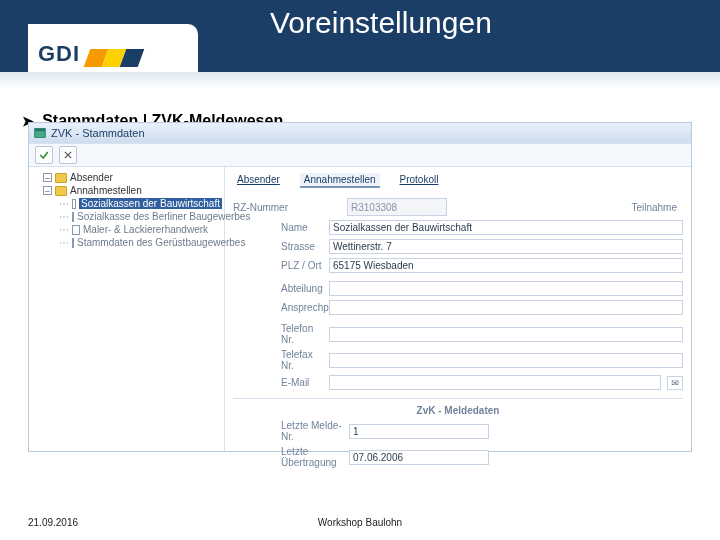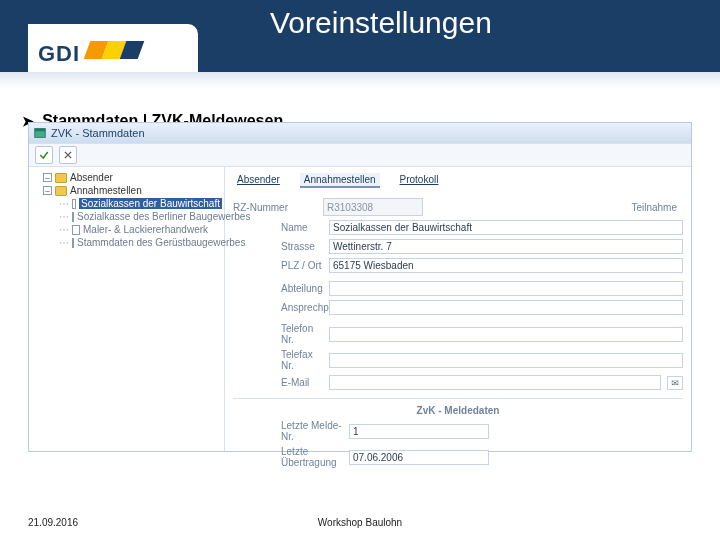--- a/index.html
+++ b/index.html
@@ -2,21 +2,21 @@
 <html><head>
 <meta charset="utf-8">
 <style>
   * { box-sizing: border-box; margin: 0; padding: 0; }
   html, body { width: 720px; height: 540px; font-family: Arial, sans-serif; background: #fff; overflow: hidden; }
   .slide { width: 720px; height: 540px; position: relative; }
 
   
   .header-bar { width: 100%; height: 72px; background: #1b3e66; display: flex; align-items: center; }
   .logo-wrap { position: absolute; left: 28px; top: 24px; width: 170px; height: 60px; background: #fff; border-top-right-radius: 10px; display:flex; align-items:center; padding-left:10px; }
-  .logo { display:flex; align-items:flex-start; gap:4px;}
+  .logo { display:flex; align-items:flex-end; gap:4px;}
   .logo .g {
     font-weight: bold; font-size: 22px; color:#1b3e66; letter-spacing:1px;
   }
   .logo .stripes { display:flex; gap:0; margin-left:3px;}
   .logo .stripes span{
     display:block; width:18px; height:18px; transform: skewX(-20deg);
   }
   .s1{background:#f59a00;}
   .s2{background:#fdd100;}
   .s3{background:#1b3e66;}
@@ -49,21 +49,21 @@
   .tree .dots{ color:#9aa8b8; }
 
   .form { flex:1; padding:6px 8px; display:flex; flex-direction:column; gap:4px; font-size:10px; color:#4b5d73;}
   .tabs { display:flex; gap:16px; margin-bottom:6px;}
   .tab { padding:1px 4px; text-decoration:underline; color:#1b3e66; cursor:pointer;}
   .tab.active{ text-decoration:none; border-bottom:2px solid #7794b8; background:#eef3fa;}
   .row { display:flex; align-items:center; gap:6px; }
   .row .lbl{ width:90px; color:#70839a;padding-left:48px; }
   .row input[type=text]{ flex:1; height:15px; border:1px solid #c7d3e2; padding:0 3px; font-size:10px; color:#2c3e50; background:#fff; }
   .row.short input[type=text]{ flex:0 0 80px; }
-  .firstline { display:flex; align-items:center; gap:0; }
+  .firstline { display:flex; align-items:center; gap:24px; }
   .firstline .lbl{ width:90px; color:#70839a;}
   .firstline .rz{ width:100px; height:15px; border:1px solid #c7d3e2; padding:8px 3px; font-size:10px; color:#8895a6; background:#f3f5f8;}
   .teil { margin-left:auto; display:flex; align-items:center; gap:6px; color:#70839a;}
   .divider { border-top:1px solid #d7e2ef; margin:4px 0 2px 0;}
   .section-lbl{ text-align:center; color:#70839a; font-size:10px;font-weight:bold; }
   .iconbtn{ width:16px; height:14px; border:1px solid #c7d3e2; background:#fff; font-size:9px; line-height:12px; text-align:center;}
 
   
   .footer { position:absolute; bottom:12px; left:28px; right:28px; display:flex; justify-content:space-between; font-size:10px; color:#222;}
 </style>

